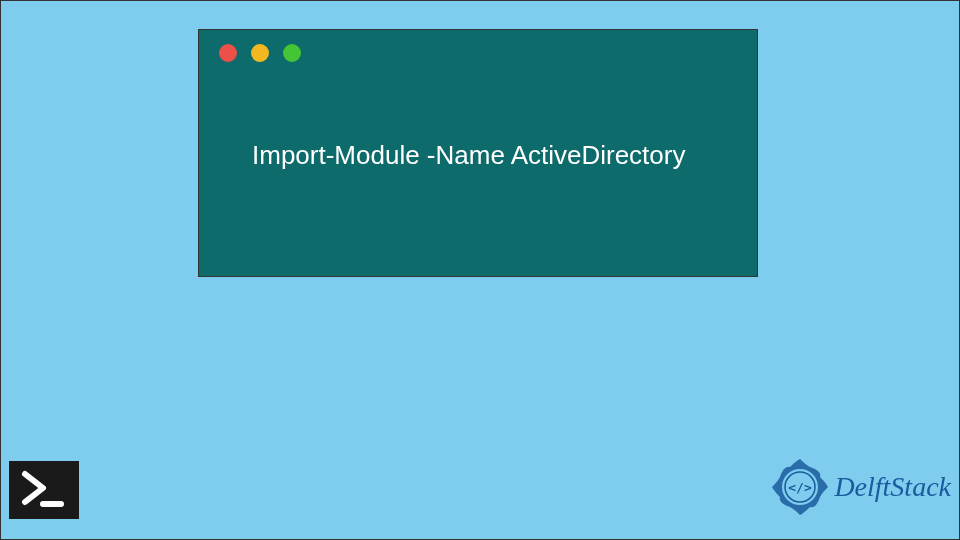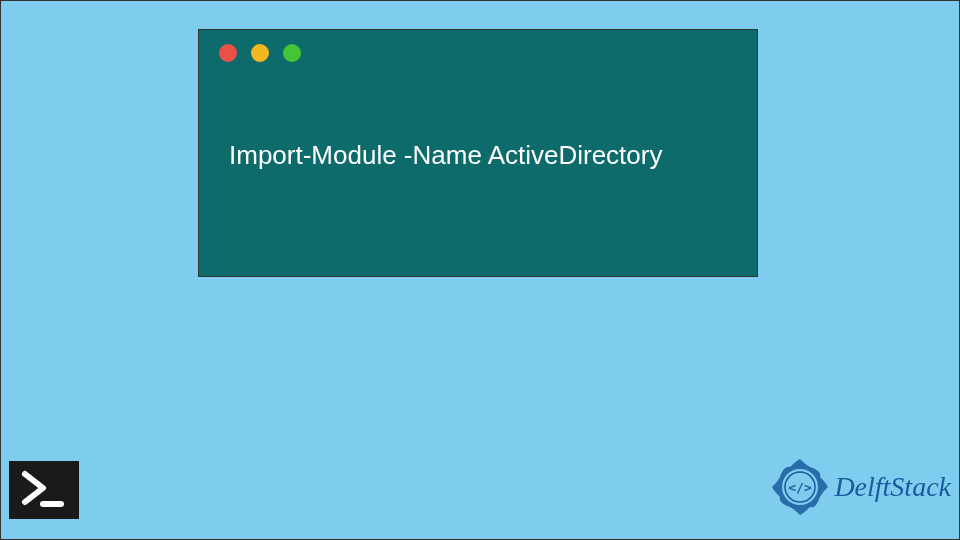--- a/index.html
+++ b/index.html
@@ -37,20 +37,21 @@
       border-radius: 50%;
     }
     .red { background: #ed4f49; }
     .yellow { background: #f2b81f; }
     .green { background: #43c535; }
     .terminal-content {
       padding: 78px 42px 0 30px;
       color: #ffffff;
       font-size: 26px;
       font-weight: 400;
+      margin-left: 23px;
     }
     .ps-icon {
       position: absolute;
       left: 8px;
       bottom: 20px;
       width: 70px;
       height: 58px;
       background: #1a1a1a;
       display: flex;
       align-items: center;

